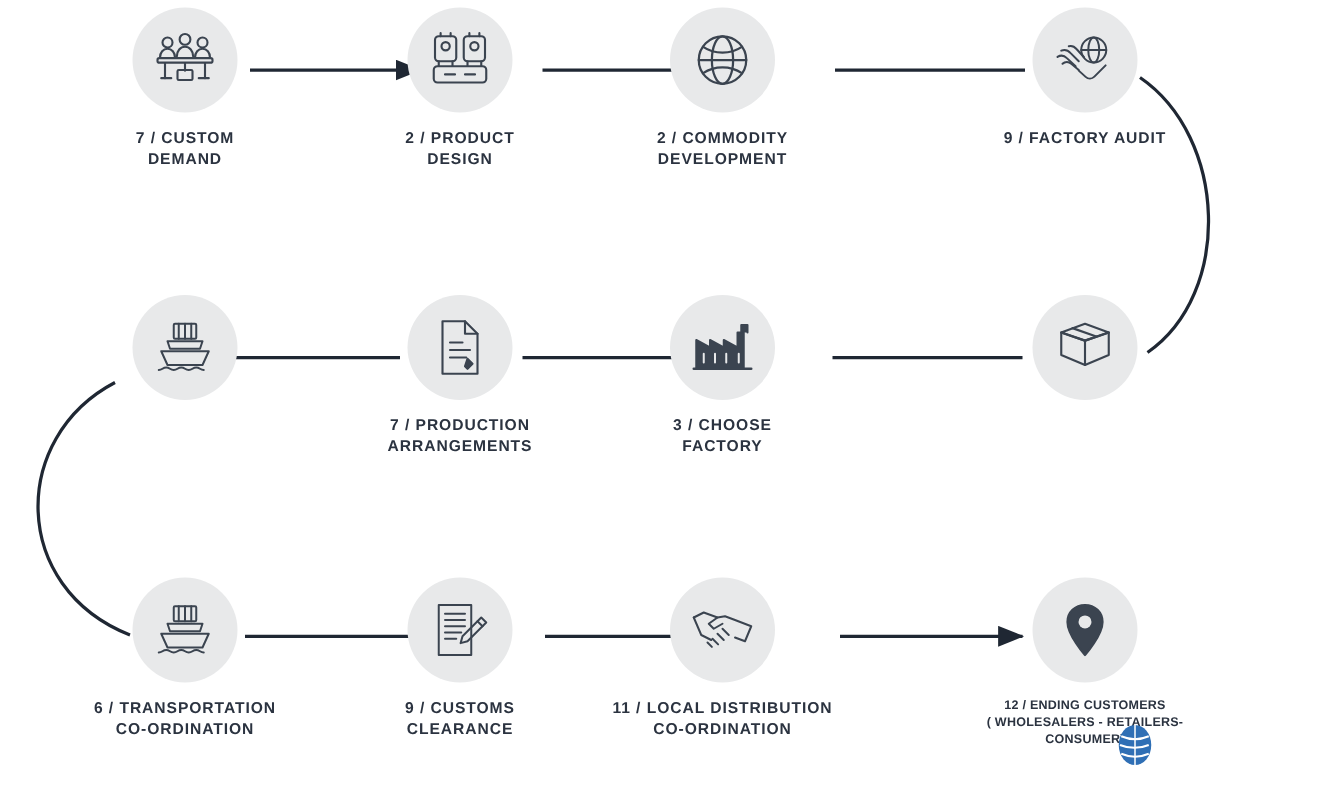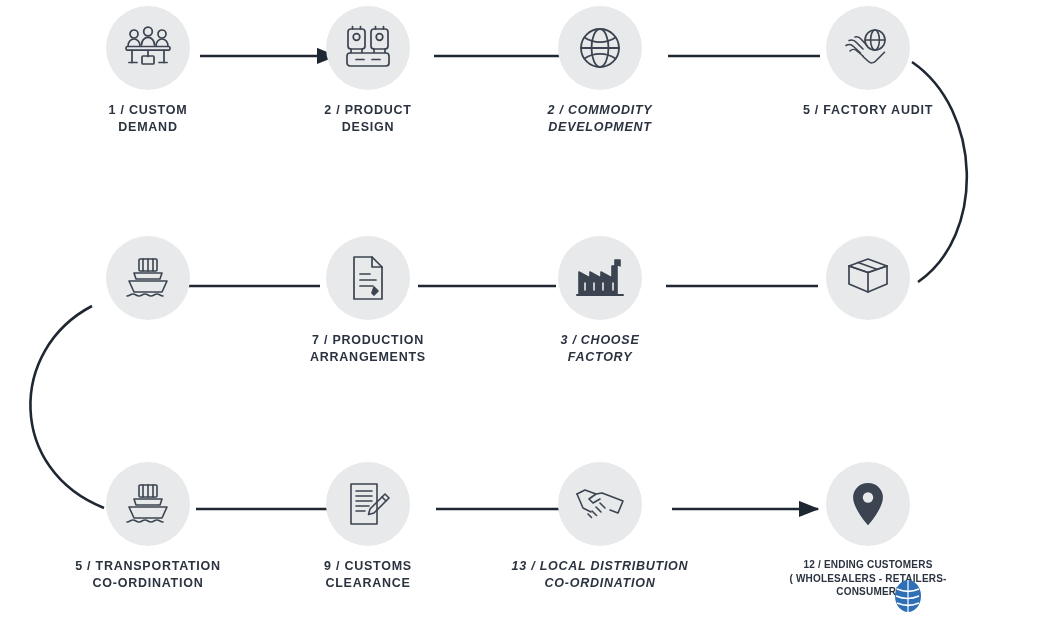--- a/index.html
+++ b/index.html
@@ -64,21 +64,21 @@
     letter-spacing: 0.02em;
   }
 
   
   .row1 { top: 6px; }
   .row2 { top: 236px; }
   .row3 { top: 462px; }
 
   .col1 { left: 48px; }
   .col2 { left: 268px; }
-  .col3 { left: 500px; font-style: italic; }
+  .col3 { left: 478px; }
   .col4 { left: 768px; }
 
   
   .watermark {
     position: absolute;
     left: 889px;
     top: 576px;
     width: 38px;
     height: 42px;
   }
@@ -122,21 +122,21 @@
           <path d="M18.5 20c0-4.3 2.8-7.6 6.5-7.6s6.5 3.3 6.5 7.6"></path>
           <circle cx="39" cy="9" r="4"></circle>
           <path d="M33 21c0-4 2.6-7 6-7s6 3 6 7"></path>
           <rect x="3" y="21.5" width="44" height="3.6" rx="1.4"></rect>
           <path d="M9 25.5v12M41 25.5v12M25 25.5v6"></path>
           <path d="M14 37.5h-8M44 37.5h-8"></path>
           <rect x="19" y="31" width="12" height="8" rx="1"></rect>
         </svg>
       </span>
     </div>
-    <div class="caption">1 / CUSTOM
+    <div class="caption">7 / CUSTOM
 DEMAND</div>
   </div>
 
   <div class="node row1 col2">
     <div class="circle">
       <span>
         <svg width="48" height="46" viewBox="0 0 48 46" fill="none" stroke="#3b4450" stroke-width="1.7" stroke-linecap="round" stroke-linejoin="round">
           <rect x="4" y="4" width="17" height="20" rx="3"></rect>
           <rect x="27" y="4" width="17" height="20" rx="3"></rect>
           <path d="M8.5 4v-2.5M16.5 4v-2.5M31.5 4v-2.5M39.5 4v-2.5"></path>
@@ -176,21 +176,21 @@
           <ellipse cx="32" cy="15" rx="4.4" ry="10"></ellipse>
           <path d="M22 15h20"></path>
           <path d="M7 26c2-2 5-2 7 0l6 5"></path>
           <path d="M3 20.5c2.5-1.5 5.5-1 7.5 1l7 6.5"></path>
           <path d="M6 15.5c2.5-1 5.5-.2 7.5 2l6.5 6.5"></path>
           <path d="M12 12c2.2-.6 4.6.3 6.2 2.2l6 6.6"></path>
           <path d="M20 31.5l5.5 5c2 1.8 5 1.8 7-.2l9-9"></path>
         </svg>
       </span>
     </div>
-    <div class="caption">5 / FACTORY AUDIT</div>
+    <div class="caption">9 / FACTORY AUDIT</div>
   </div>
 
   <div class="node row2 col4">
     <div class="circle">
       <span>
         <svg width="48" height="44" viewBox="0 0 48 44" fill="none" stroke="#3b4450" stroke-width="1.7" stroke-linecap="round" stroke-linejoin="round">
           <path d="M24 16.5L5 10 24 3l19 7z"></path>
           <path d="M5 10v18l19 8 19-8V10"></path>
           <path d="M24 16.5V36"></path>
           <path d="M5 10l19 6.5M43 10L24 16.5"></path>
@@ -249,21 +249,21 @@
       <span>
         <svg width="48" height="46" viewBox="0 0 48 46" fill="none" stroke="#3b4450" stroke-width="1.6" stroke-linecap="round" stroke-linejoin="round">
           <rect x="15" y="4" width="18" height="12" rx="1"></rect>
           <path d="M19 4v12M24 4v12M29 4v12"></path>
           <path d="M10 18h28l-2 6H12z"></path>
           <path d="M5 26h38l-5 11H10z"></path>
           <path d="M3 41c3 0 3-2 6-2s3 2 6 2 3-2 6-2 3 2 6 2 3-2 6-2 3 2 6 2"></path>
         </svg>
       </span>
     </div>
-    <div class="caption">5 / TRANSPORTATION
+    <div class="caption">6 / TRANSPORTATION
 CO-ORDINATION</div>
   </div>
 
   <div class="node row3 col2">
     <div class="circle">
       <span>
         <svg width="46" height="48" viewBox="0 0 46 48" fill="none" stroke="#3b4450" stroke-width="1.6" stroke-linecap="round" stroke-linejoin="round">
           <path d="M6 4h26v40H6z"></path>
           <path d="M11 11h16M11 16h16M11 21h16M11 26h13M11 31h9"></path>
           <path d="M40 14l4 4-15 15-5.5 1.5L25 29z"></path>
@@ -279,21 +279,21 @@
     <div class="circle">
       <span>
         <svg width="52" height="42" viewBox="0 0 52 42" fill="none" stroke="#3b4450" stroke-width="1.6" stroke-linecap="round" stroke-linejoin="round">
           <path d="M3 11l8-4 11 4 6-1 8 3 13 5-5 12-8-3"></path>
           <path d="M22 11l-7 5 4 4 7-4"></path>
           <path d="M26 20l5 5M22 24l5 5M18 28l4.5 4.5M14 31l3.5 3.5"></path>
           <path d="M3 11l6 14 8 4"></path>
         </svg>
       </span>
     </div>
-    <div class="caption">13 / LOCAL DISTRIBUTION
+    <div class="caption">11 / LOCAL DISTRIBUTION
 CO-ORDINATION</div>
   </div>
 
   <div class="node row3 col4">
     <div class="circle">
       <span>
         <svg width="40" height="46" viewBox="0 0 40 46" fill="none" stroke="#3b4450" stroke-width="1.8" stroke-linecap="round" stroke-linejoin="round">
           <path d="M20 3c-8 0-14 6-14 13.5C6 27 20 43 20 43s14-16 14-26.5C34 9 28 3 20 3z" fill="#3b4450" stroke="#3b4450"></path>
           <circle cx="20" cy="16.5" r="5.2" fill="#e8e9ea" stroke="none"></circle>
         </svg>

